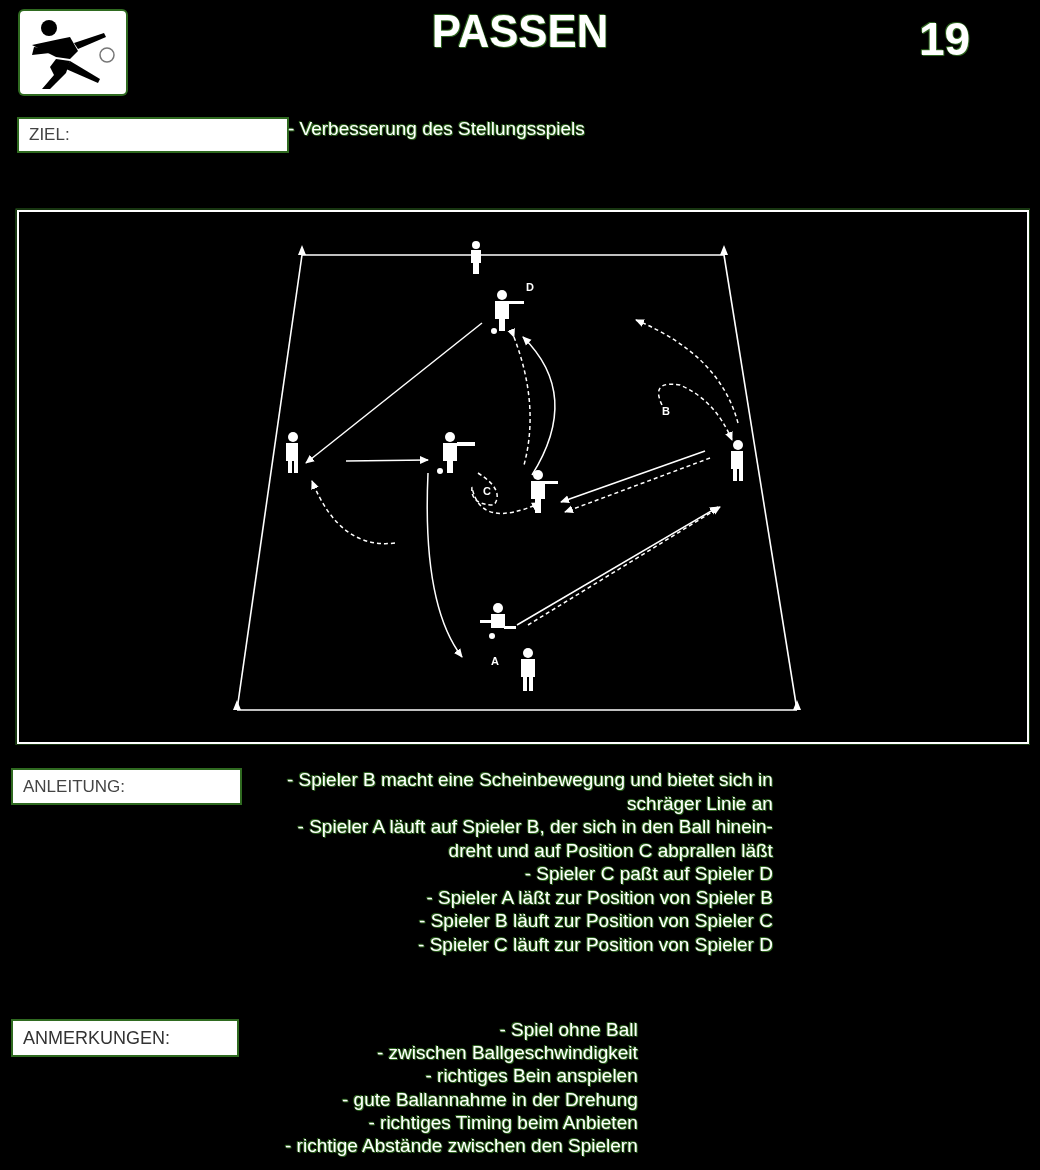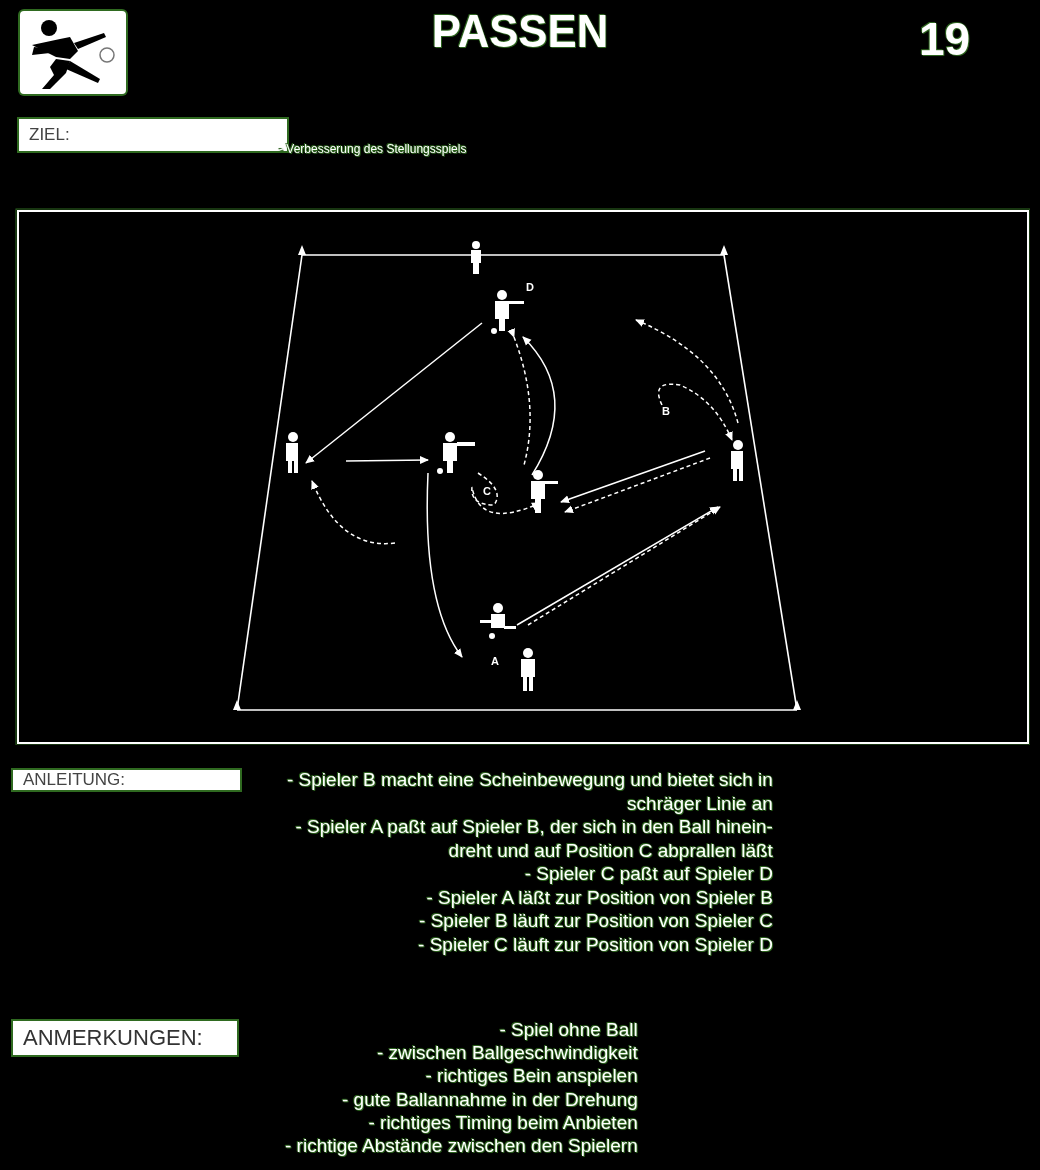--- a/index.html
+++ b/index.html
@@ -8,23 +8,23 @@
   .glow { text-shadow: 0 0 1px #3a7a2a, 0 0 2px #2f6a20, 1px 1px 0 #2c5e1e, -1px -1px 0 #2c5e1e; }
   #logo { position: absolute; left: 20px; top: 11px; width: 106px; height: 83px;
           background: #fff; border-radius: 4px; box-shadow: 0 0 0 2px #2f6a20; }
   #title { position: absolute; left: 0; width: 1040px; top: 4px; text-align: center;
            font-size: 46px; font-weight: bold; letter-spacing: 0px; transform: scaleX(0.95); }
   #card-number { position: absolute; left: 912px; top: 12px; font-size: 46px; font-weight: bold; margin-left: 7px; }
   .label-box { position: absolute; background: #fff; color: #444; font-size: 17px;
                box-shadow: 0 0 0 2px #2f6a20; padding-left: 10px; box-sizing: border-box;
                display: flex; align-items: center; }
   #ziel-label { left: 19px; top: 119px; width: 268px; height: 32px; }
-  #anleitung-label { left: 13px; top: 770px; width: 227px; height: 20px; }
-  #anmerkungen-label { left: 13px; top: 1021px; width: 224px; height: 34px; color: #333; font-size: 22px; }
-  #ziel-text { position: absolute; left: 279px; top: 118px; font-size: 12px; margin-top: 24px; }
+  #anleitung-label { left: 13px; top: 770px; width: 227px; height: 33px; }
+  #anmerkungen-label { left: 13px; top: 1021px; width: 224px; height: 34px; color: #333; font-size: 18px; }
+  #ziel-text { position: absolute; left: 288px; top: 118px; font-size: 19px; }
   .list { position: absolute; margin: 0; padding: 0; list-style: none; font-size: 19px; line-height: 23.5px; text-align: right; }
   #anleitung-list { left: 287px; top: 768px; }
   #anmerkungen-list { left: 285px; top: 1018px; line-height: 23.2px; }
   .list li .cont { display: block; padding-left: 14px; }
   #diagram { position: absolute; left: 10px; top: 205px; width: 1020px; height: 540px; }
 </style>
 </head>
 <body>
 
 <div id="logo">
@@ -150,21 +150,21 @@
       <text x="481" y="460">A</text>
     </g>
   </svg>
 </div>
 
 <div id="anleitung-label" class="label-box">
   <span>ANLEITUNG:</span>
 </div>
 <ul id="anleitung-list" class="list glow">
   <li><span>- Spieler B macht eine Scheinbewegung und bietet sich in</span><span class="cont">schräger Linie an</span></li>
-  <li><span>- Spieler A paßt auf Spieler B, der sich in den Ball hinein-</span><span class="cont">dreht und auf Position C abprallen läßt</span></li>
+  <li><span>- Spieler A läuft auf Spieler B, der sich in den Ball hinein-</span><span class="cont">dreht und auf Position C abprallen läßt</span></li>
   <li><span>- Spieler C paßt auf Spieler D</span></li>
   <li><span>- Spieler A läßt zur Position von Spieler B</span></li>
   <li><span>- Spieler B läuft zur Position von Spieler C</span></li>
   <li><span>- Spieler C läuft zur Position von Spieler D</span></li>
 </ul>
 
 <div id="anmerkungen-label" class="label-box">
   <span>ANMERKUNGEN:</span>
 </div>
 <ul id="anmerkungen-list" class="list glow">

